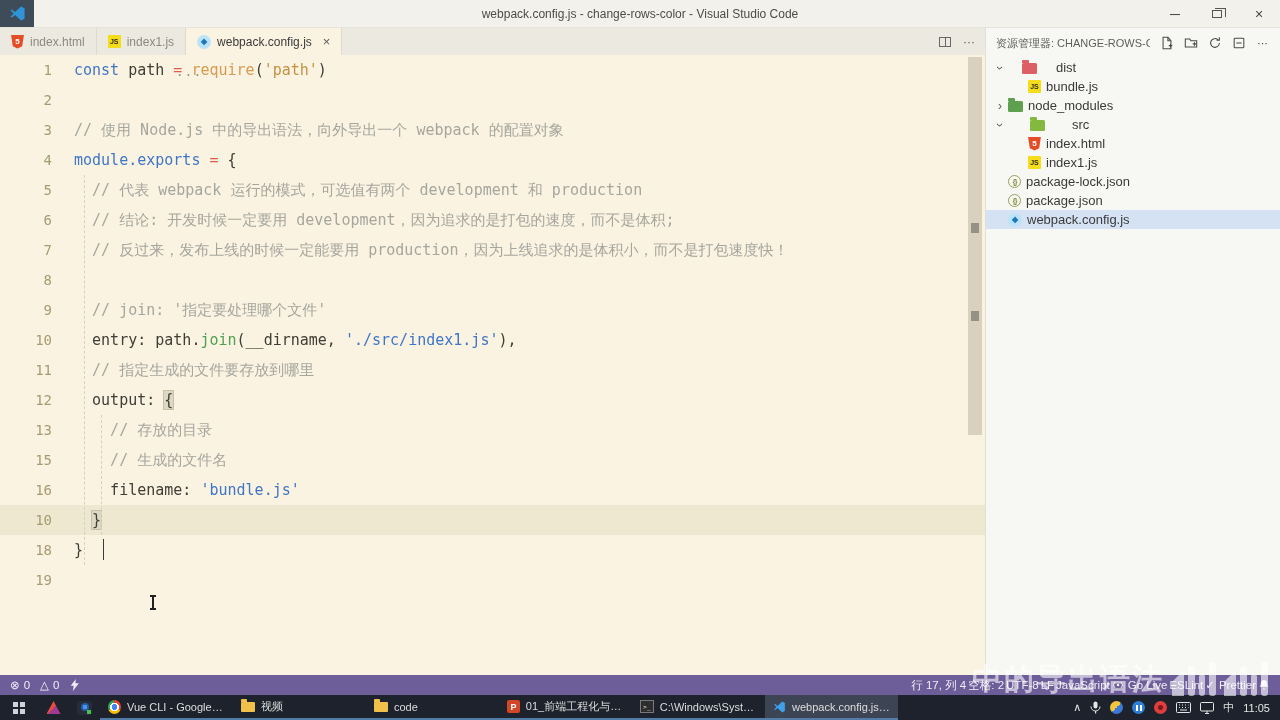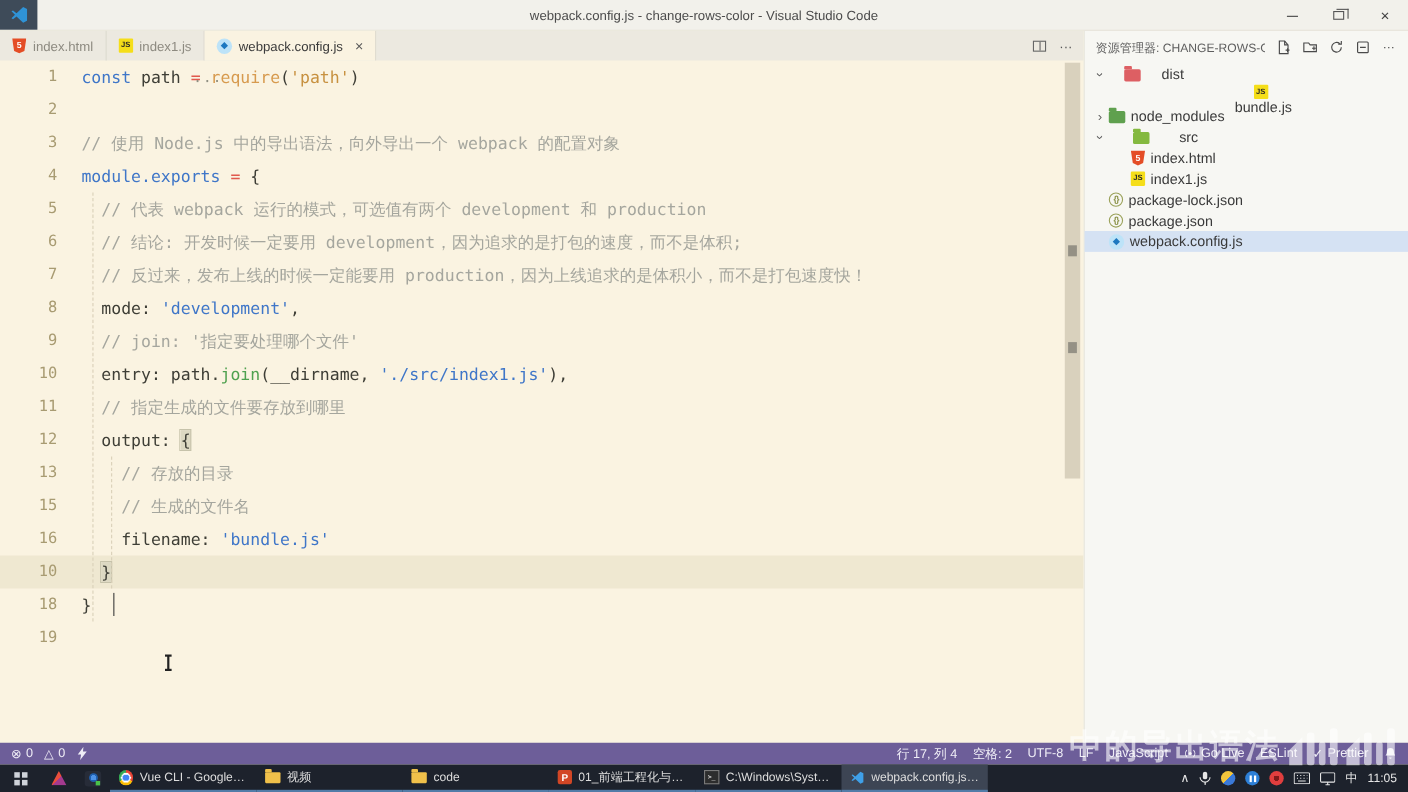--- a/index.html
+++ b/index.html
@@ -71,21 +71,21 @@
   .fic{flex:none;display:flex;align-items:center;justify-content:center;font-weight:bold;font-family:"Liberation Sans",sans-serif}
   .fic-js{width:13px;height:13px;background:#F5DE19;color:#2f2d23;font-size:7px;border-radius:1px}
   .fic-html{width:13px;height:14px;background:#E44D26;color:#fff;font-size:8px;clip-path:polygon(0 0,100% 0,86% 84%,50% 100%,14% 84%)}
   .fic-json{width:13px;height:13px;border-radius:50%;border:1.5px solid #9AA159;color:#8a9146;font-size:8px;letter-spacing:-1px}
   .fic-wp{width:14px;height:14px;border-radius:50%;background:#BDE3F8;color:#1C78C0;font-size:8px}
   .fldr{width:15px;height:11px;border-radius:1.5px;position:relative;margin-top:2px;background:currentColor;flex:none;display:inline-block}
   .fldr::before{content:"";position:absolute;top:-3px;left:0;width:7px;height:3px;border-radius:1px 1px 0 0;background:currentColor}
 
   
   #status{height:20px;background:#6D5E99;color:#EFEDF6;display:flex;align-items:center;padding:0 10px;font-size:11.5px}
-  .st-group{display:flex;align-items:center;gap:14px}
+  .st-group{display:flex;align-items:center;gap:2px}
   #st-left{gap:10px}
   .st-item{display:flex;align-items:center;gap:4px;cursor:pointer;white-space:nowrap}
   .st-item svg{width:12px;height:12px;fill:#EFEDF6}
   #st-spacer{flex:1}
 
   
   #taskbar{height:25px;background:#1D222C;display:flex;align-items:center;color:#E6E6E6}
   #tb-start{width:38px;height:100%;display:flex;align-items:center;justify-content:center;cursor:pointer}
   .winlogo{width:12px;height:12px;position:relative}
   .winlogo::before{content:"";position:absolute;width:5px;height:5px;background:#CFD3DA;box-shadow:7px 0 0 #CFD3DA,0 7px 0 #CFD3DA,7px 7px 0 #CFD3DA}
@@ -181,21 +181,20 @@
           <div class="cl">
             <span class="ln">6</span>
             <span class="code"><span class="cm">  // 结论: 开发时候一定要用 development，因为追求的是打包的速度，而不是体积;</span></span>
           </div>
           <div class="cl">
             <span class="ln">7</span>
             <span class="code"><span class="cm">  // 反过来，发布上线的时候一定能要用 production，因为上线追求的是体积小，而不是打包速度快！</span></span>
           </div>
           <div class="cl">
             <span class="ln">8</span>
-            <span class="code"><span class="t">  mode: </span><span class="s">'development'</span><span class="t">,</span></span>
           </div>
           <div class="cl">
             <span class="ln">9</span>
             <span class="code"><span class="cm">  // join: '指定要处理哪个文件'</span></span>
           </div>
           <div class="cl">
             <span class="ln">10</span>
             <span class="code"><span class="t">  entry: path.</span><span class="fng">join</span><span class="t">(__dirname, </span><span class="s">'./src/index1.js'</span><span class="t">),</span></span>
           </div>
           <div class="cl">
@@ -272,21 +271,21 @@
           </svg>
       </span>
       <span class="hic">···</span>
     </div>
     <div id="tree">
         <div class="trow" style="padding-left: 6px; gap: 14px;">
           <span class="chev"><span class="rot">›</span></span>
           <span class="fldr" style="color:#DD5F63"></span>
           <span class="tlabel">dist</span>
         </div>
-        <div class="trow" style="padding-left: 26px; flex-direction: column;">
+        <div class="trow" style="padding-left: 26px;">
           <span class="chev"></span>
           <span class="fic fic-js">JS</span>
           <span class="tlabel">bundle.js</span>
         </div>
         <div class="trow" style="padding-left: 6px;">
           <span class="chev"><span>›</span></span>
           <span class="fldr" style="color:#5FA04E"></span>
           <span class="tlabel">node_modules</span>
         </div>
         <div class="trow" style="padding-left: 6px; gap: 22px;">

